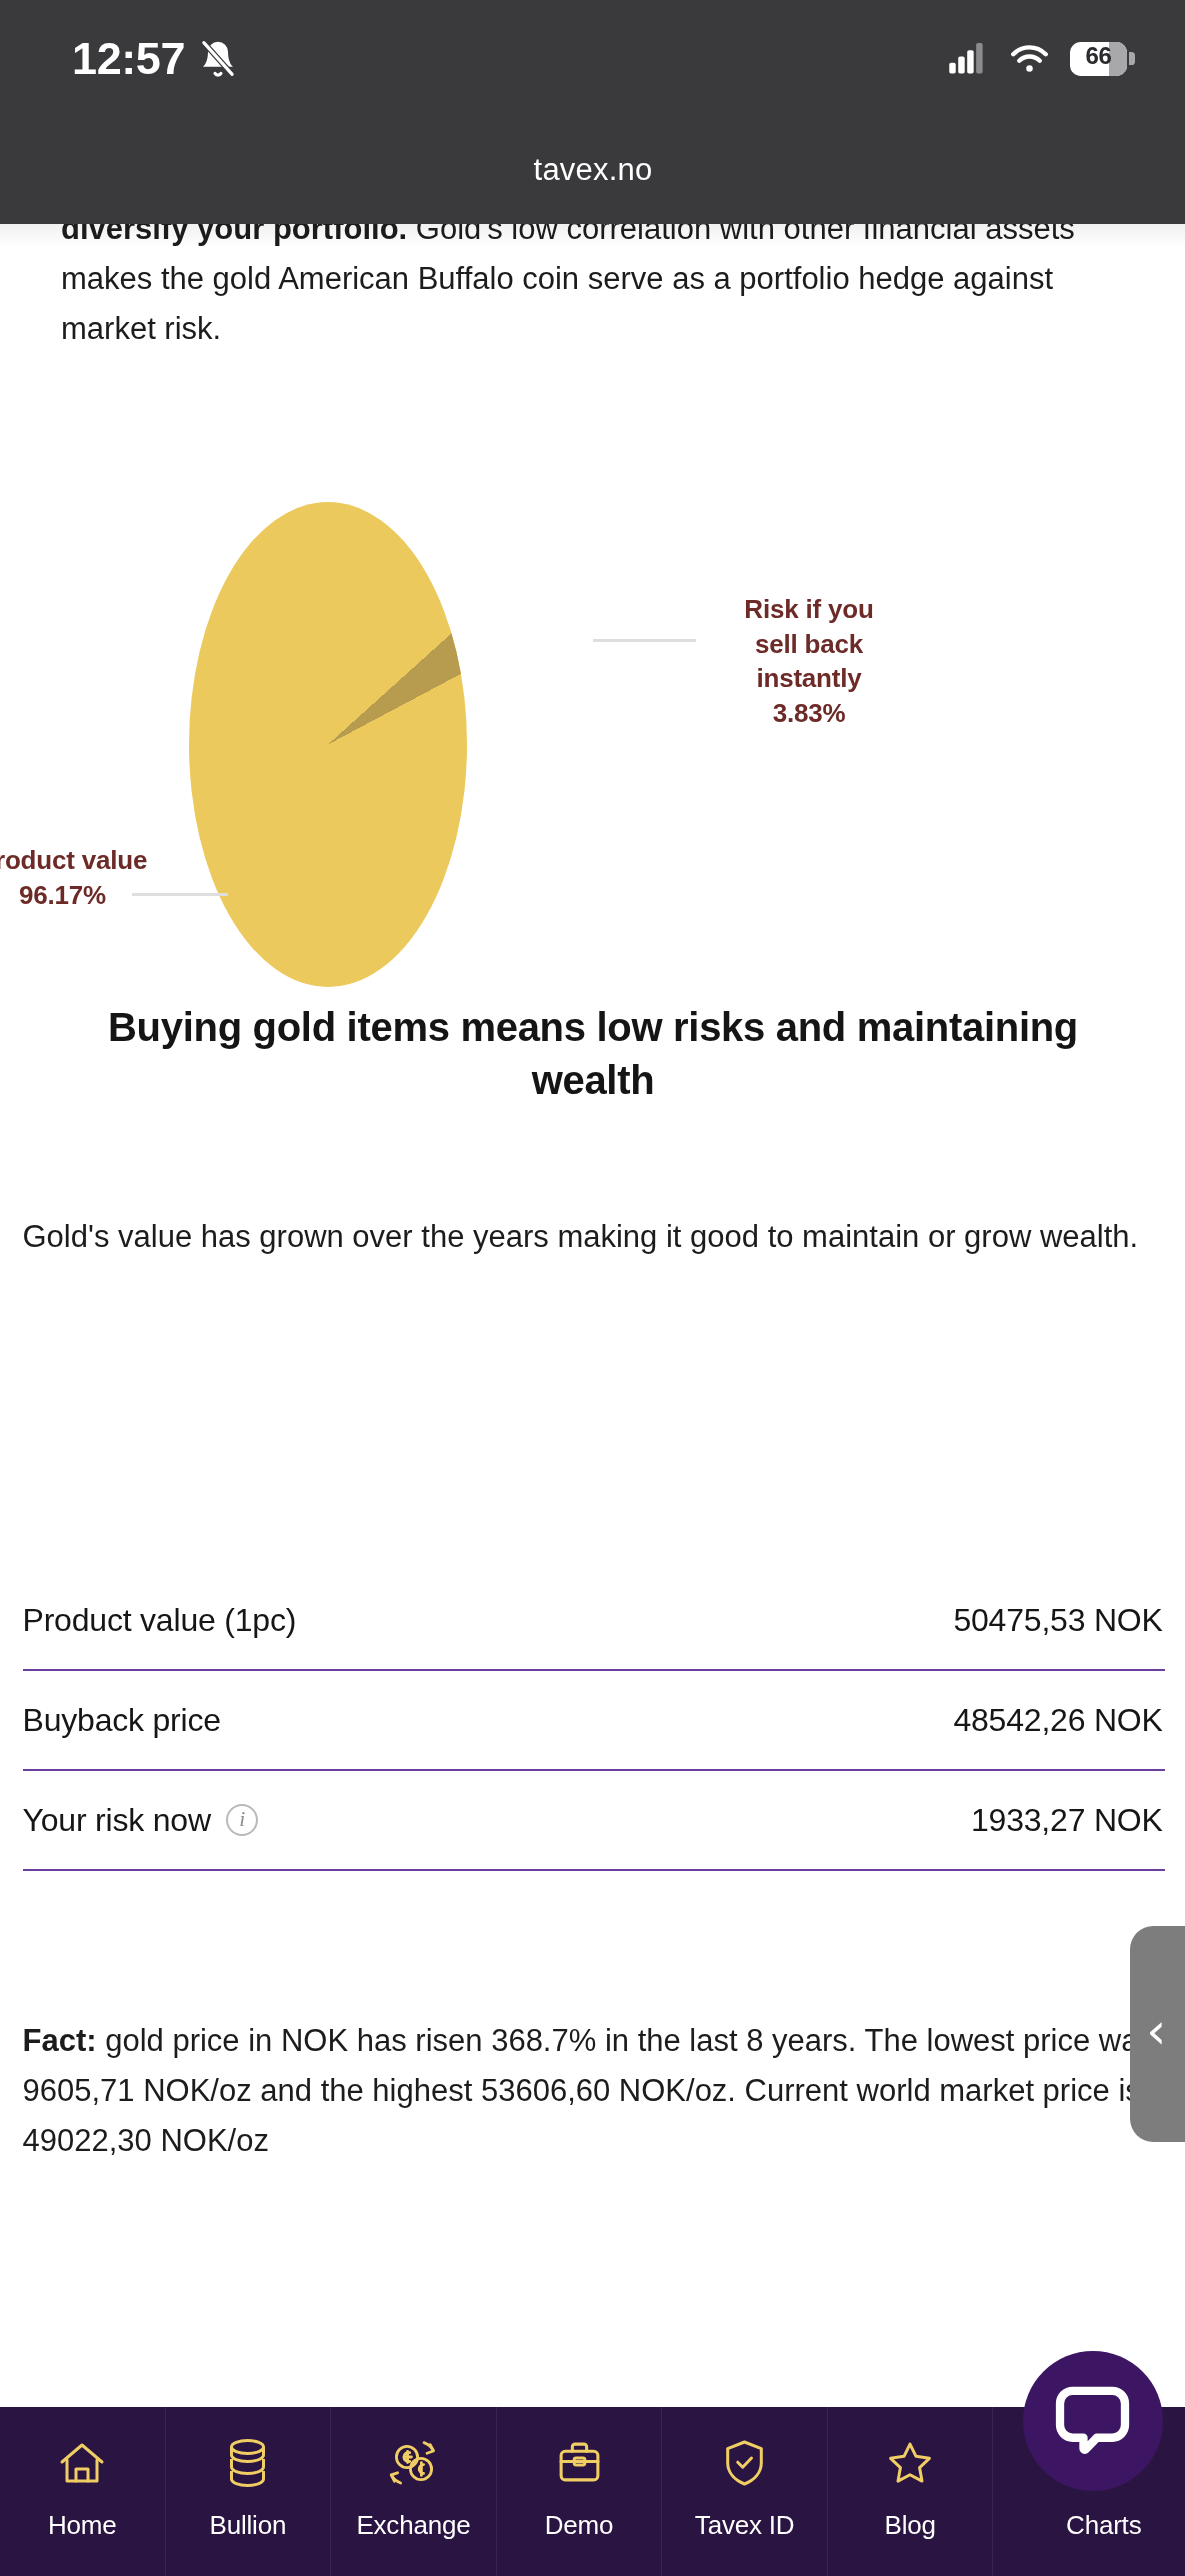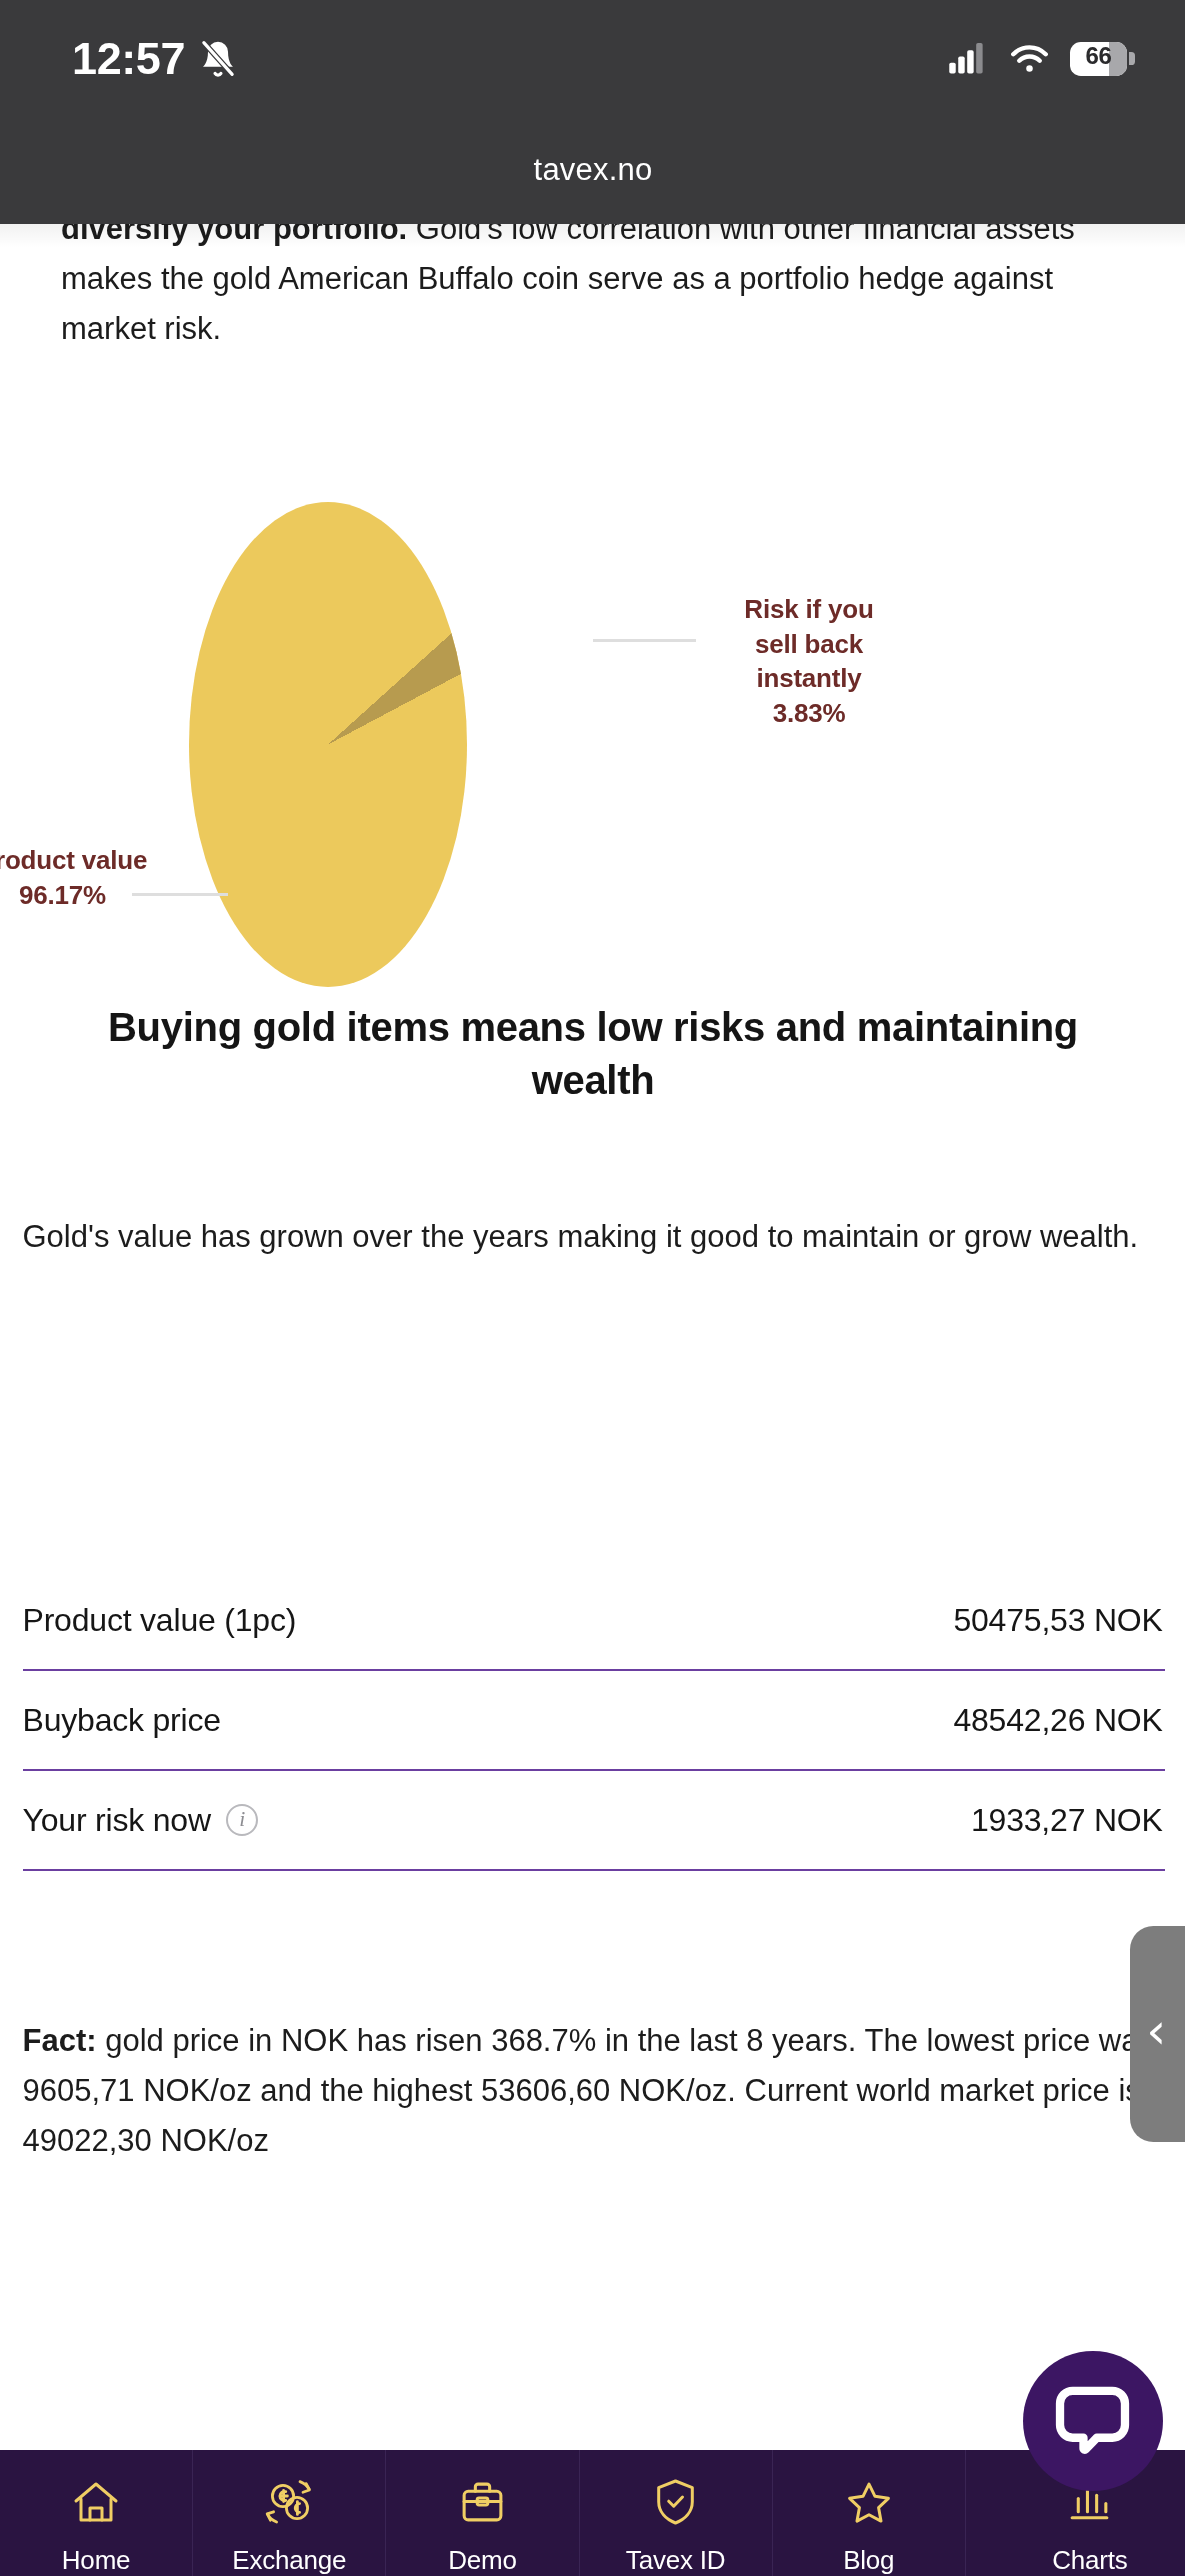--- a/index.html
+++ b/index.html
@@ -284,21 +284,21 @@
     margin-top: -5.4px;
     font-family: "DejaVu Sans", sans-serif;
   }
 
   
   .bottom-nav {
     position: absolute;
     left: 0;
     bottom: 0;
     width: 1186px;
-    height: 126px;
+    height: 169px;
     background: #2a1441;
     display: flex;
     z-index: 30;
   }
   .nav-item {
     flex: 1 1 0;
     position: relative;
     display: flex;
     flex-direction: column;
     align-items: center;
@@ -457,20 +457,31 @@
       <span class="nav-icon">
         <svg width="52" height="50" viewBox="0 0 26 24" fill="none" stroke="#f0ce64" stroke-width="1.5" stroke-linecap="round" stroke-linejoin="round">
           <path d="M3 11.5 13 3l10 8.5"></path>
           <path d="M5.5 10.5V21h15V10.5"></path>
           <path d="M10 21v-6h6v6"></path>
         </svg>
       </span>
       <span class="nav-label">Home</span>
     </div>
 
+    <div class="nav-item">
+      <span class="nav-icon">
+        <svg width="49" height="52" viewBox="0 0 24 26" fill="none" stroke="#f0ce64" stroke-width="1.5">
+          <ellipse cx="12" cy="5" rx="8" ry="3.2"></ellipse>
+          <path d="M4 5v4c0 1.8 3.6 3.2 8 3.2s8-1.4 8-3.2V5"></path>
+          <path d="M4 11v4c0 1.8 3.6 3.2 8 3.2s8-1.4 8-3.2v-4"></path>
+          <path d="M4 17v4c0 1.8 3.6 3.2 8 3.2s8-1.4 8-3.2v-4"></path>
+        </svg>
+      </span>
+      <span class="nav-label">Bullion</span>
+    </div>
 
     <div class="nav-item">
       <span class="nav-icon">
         <svg width="56" height="54" viewBox="0 0 28 27" fill="none" stroke="#f0ce64" stroke-width="1.4" stroke-linecap="round" stroke-linejoin="round">
           <circle cx="11" cy="10.5" r="5.3"></circle>
           <circle cx="18" cy="16.5" r="5.3"></circle>
           <path d="M12.4 8.3a2.3 2.3 0 1 0 0 4.4M9.6 10.5h3.6M11.3 7.7v5.6"></path>
           <path d="M19.3 14.3a2.2 2.2 0 1 0 0 4.4M18.2 13.3v6.4"></path>
           <path d="M19.5 3.3c2 .7 3.6 2 4.6 3.8"></path>
           <path d="M22.6 4.3l1.6 3.2-3.2 1.1"></path>

